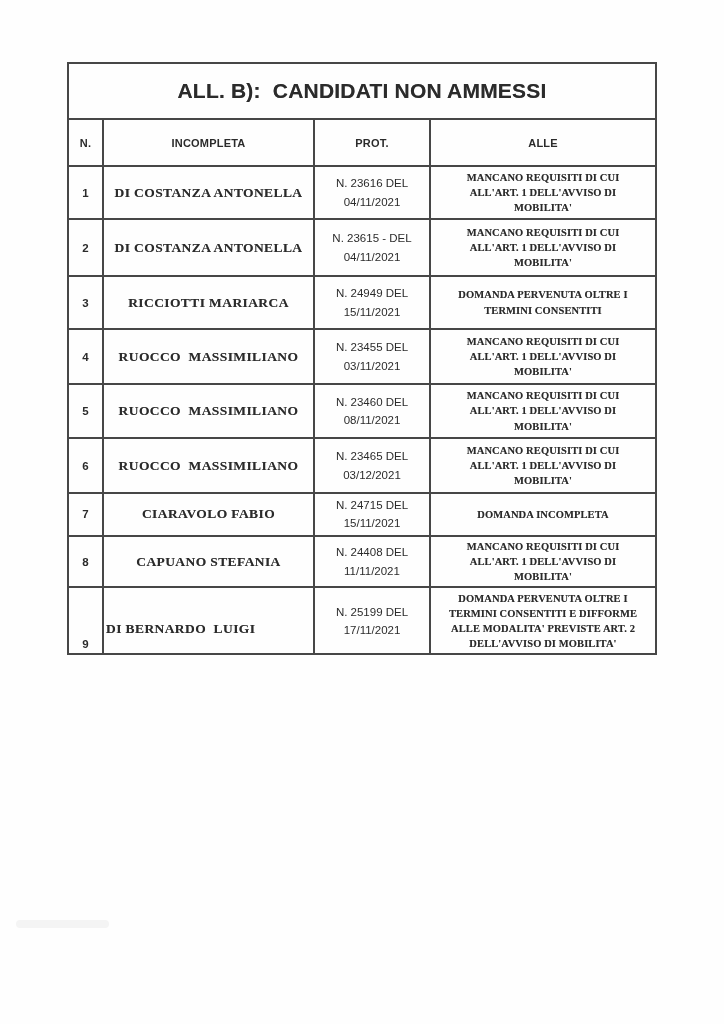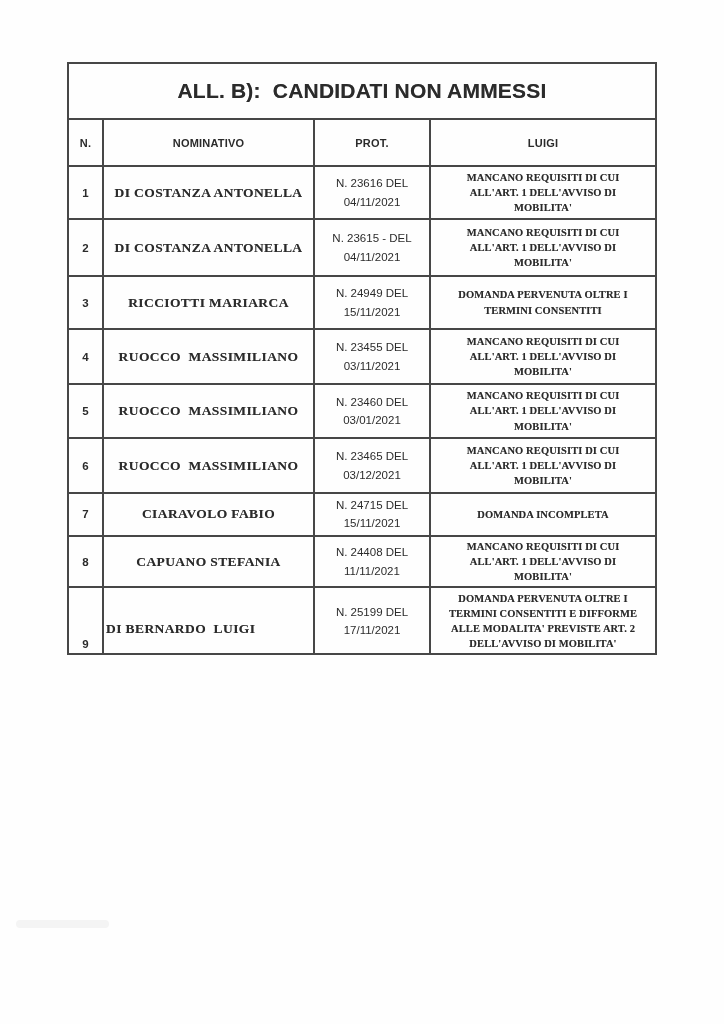--- a/index.html
+++ b/index.html
@@ -122,23 +122,23 @@
         <col class="c-nom">
         <col class="c-prot">
         <col class="c-esito">
     </colgroup>
     <tbody>
         <tr class="title-row">
       <td colspan="4" class="title-cell">ALL. B):  CANDIDATI NON AMMESSI</td>
     </tr>
     <tr class="header-row">
       <th class="header-cell">N.</th>
-      <th class="header-cell">NOMINATIVO</th>
+      <th class="header-cell">INCOMPLETA</th>
       <th class="header-cell">PROT.</th>
-      <th class="header-cell">LUIGI</th>
+      <th class="header-cell">ALLE</th>
     </tr>
     <tr class="r1">
       <td class="cell-n">1</td>
       <td class="cell-nominativo">DI COSTANZA ANTONELLA</td>
       <td class="cell-prot">N. 23616 DEL
 04/11/2021</td>
       <td class="cell-esito">MANCANO REQUISITI DI CUI
 ALL'ART. 1 DELL'AVVISO DI
 MOBILITA'</td>
     </tr>
@@ -165,21 +165,21 @@
       <td class="cell-prot">N. 23455 DEL
 03/11/2021</td>
       <td class="cell-esito">MANCANO REQUISITI DI CUI
 ALL'ART. 1 DELL'AVVISO DI
 MOBILITA'</td>
     </tr>
     <tr class="r5">
       <td class="cell-n">5</td>
       <td class="cell-nominativo">RUOCCO  MASSIMILIANO</td>
       <td class="cell-prot">N. 23460 DEL
-03/01/2021</td>
+08/11/2021</td>
       <td class="cell-esito">MANCANO REQUISITI DI CUI
 ALL'ART. 1 DELL'AVVISO DI
 MOBILITA'</td>
     </tr>
     <tr class="r6">
       <td class="cell-n">6</td>
       <td class="cell-nominativo">RUOCCO  MASSIMILIANO</td>
       <td class="cell-prot">N. 23465 DEL
 03/12/2021</td>
       <td class="cell-esito">MANCANO REQUISITI DI CUI

